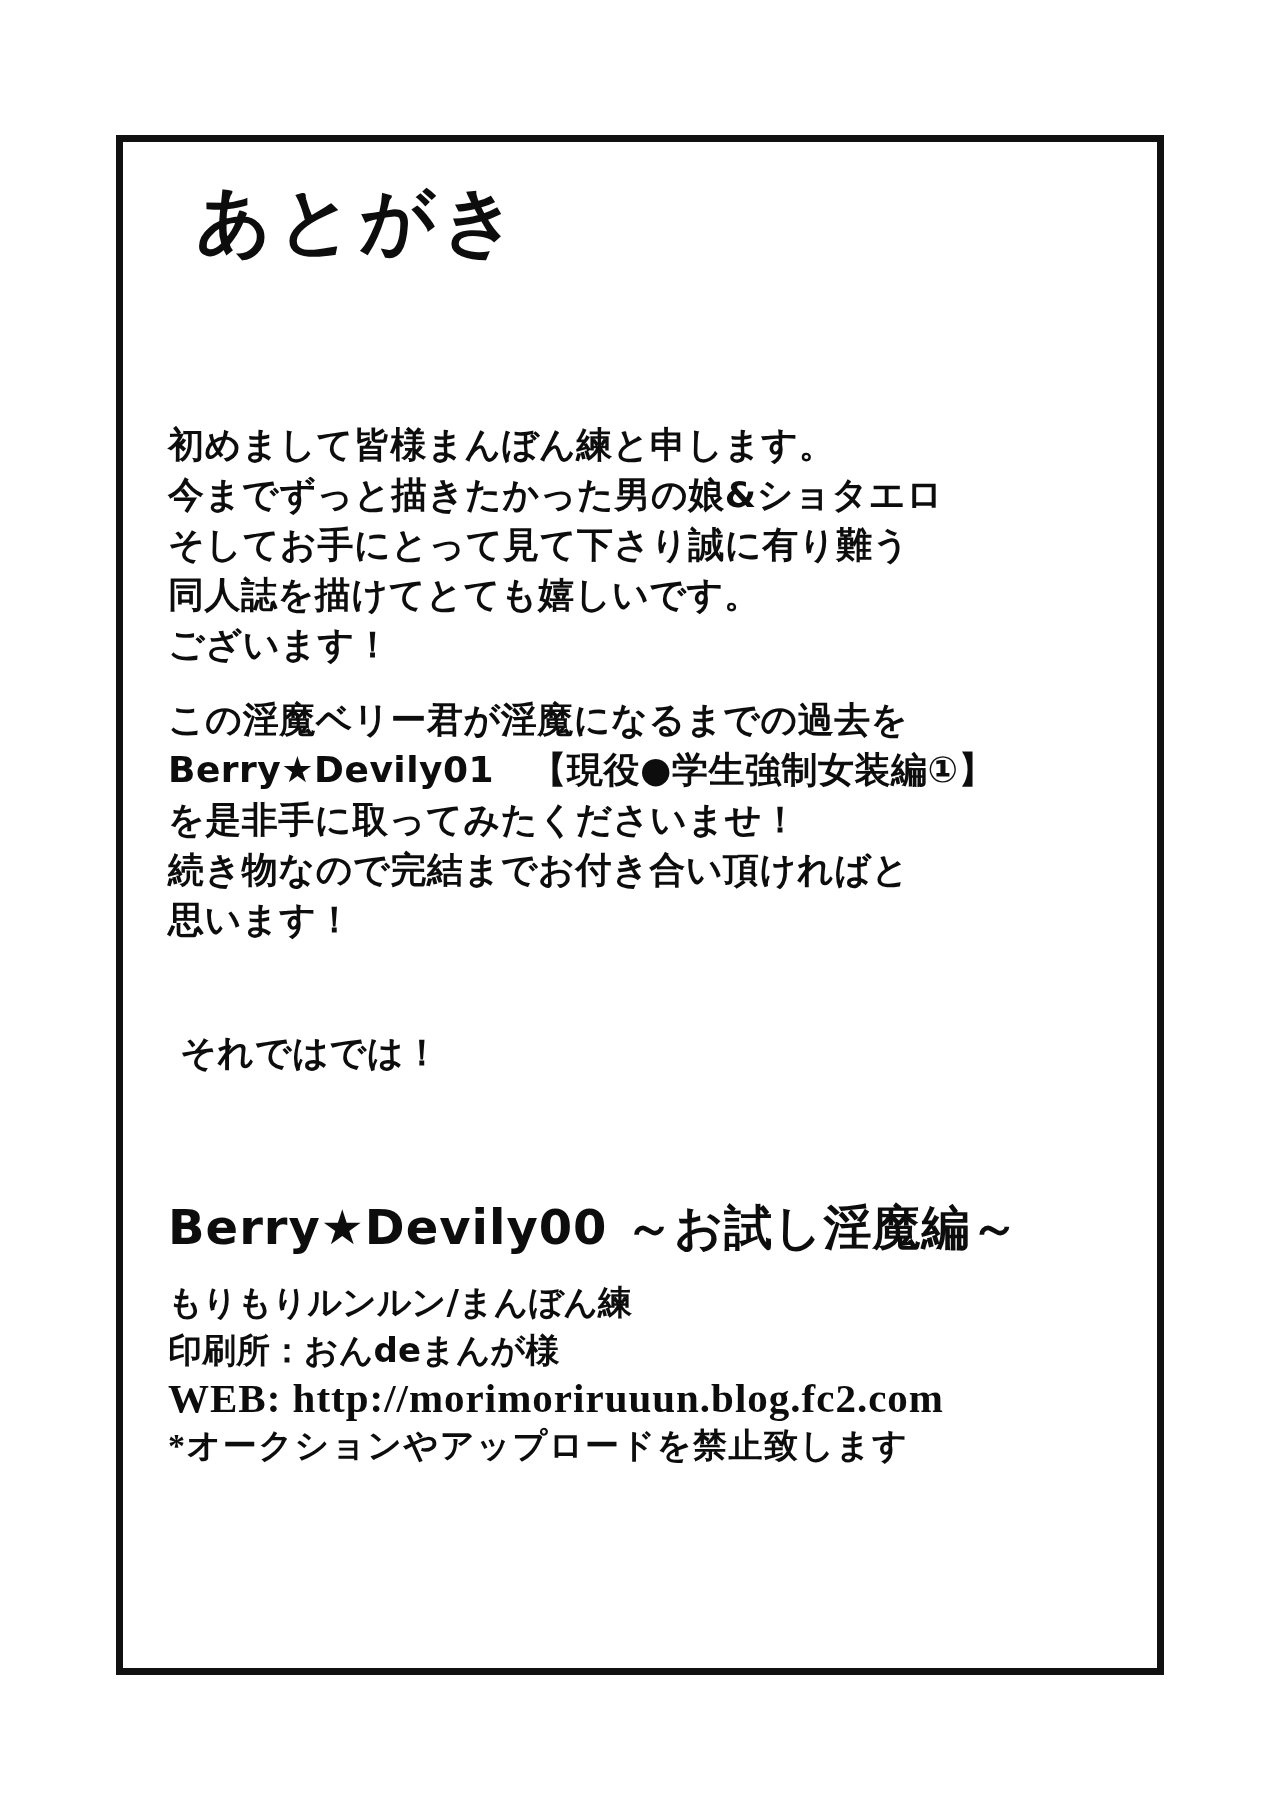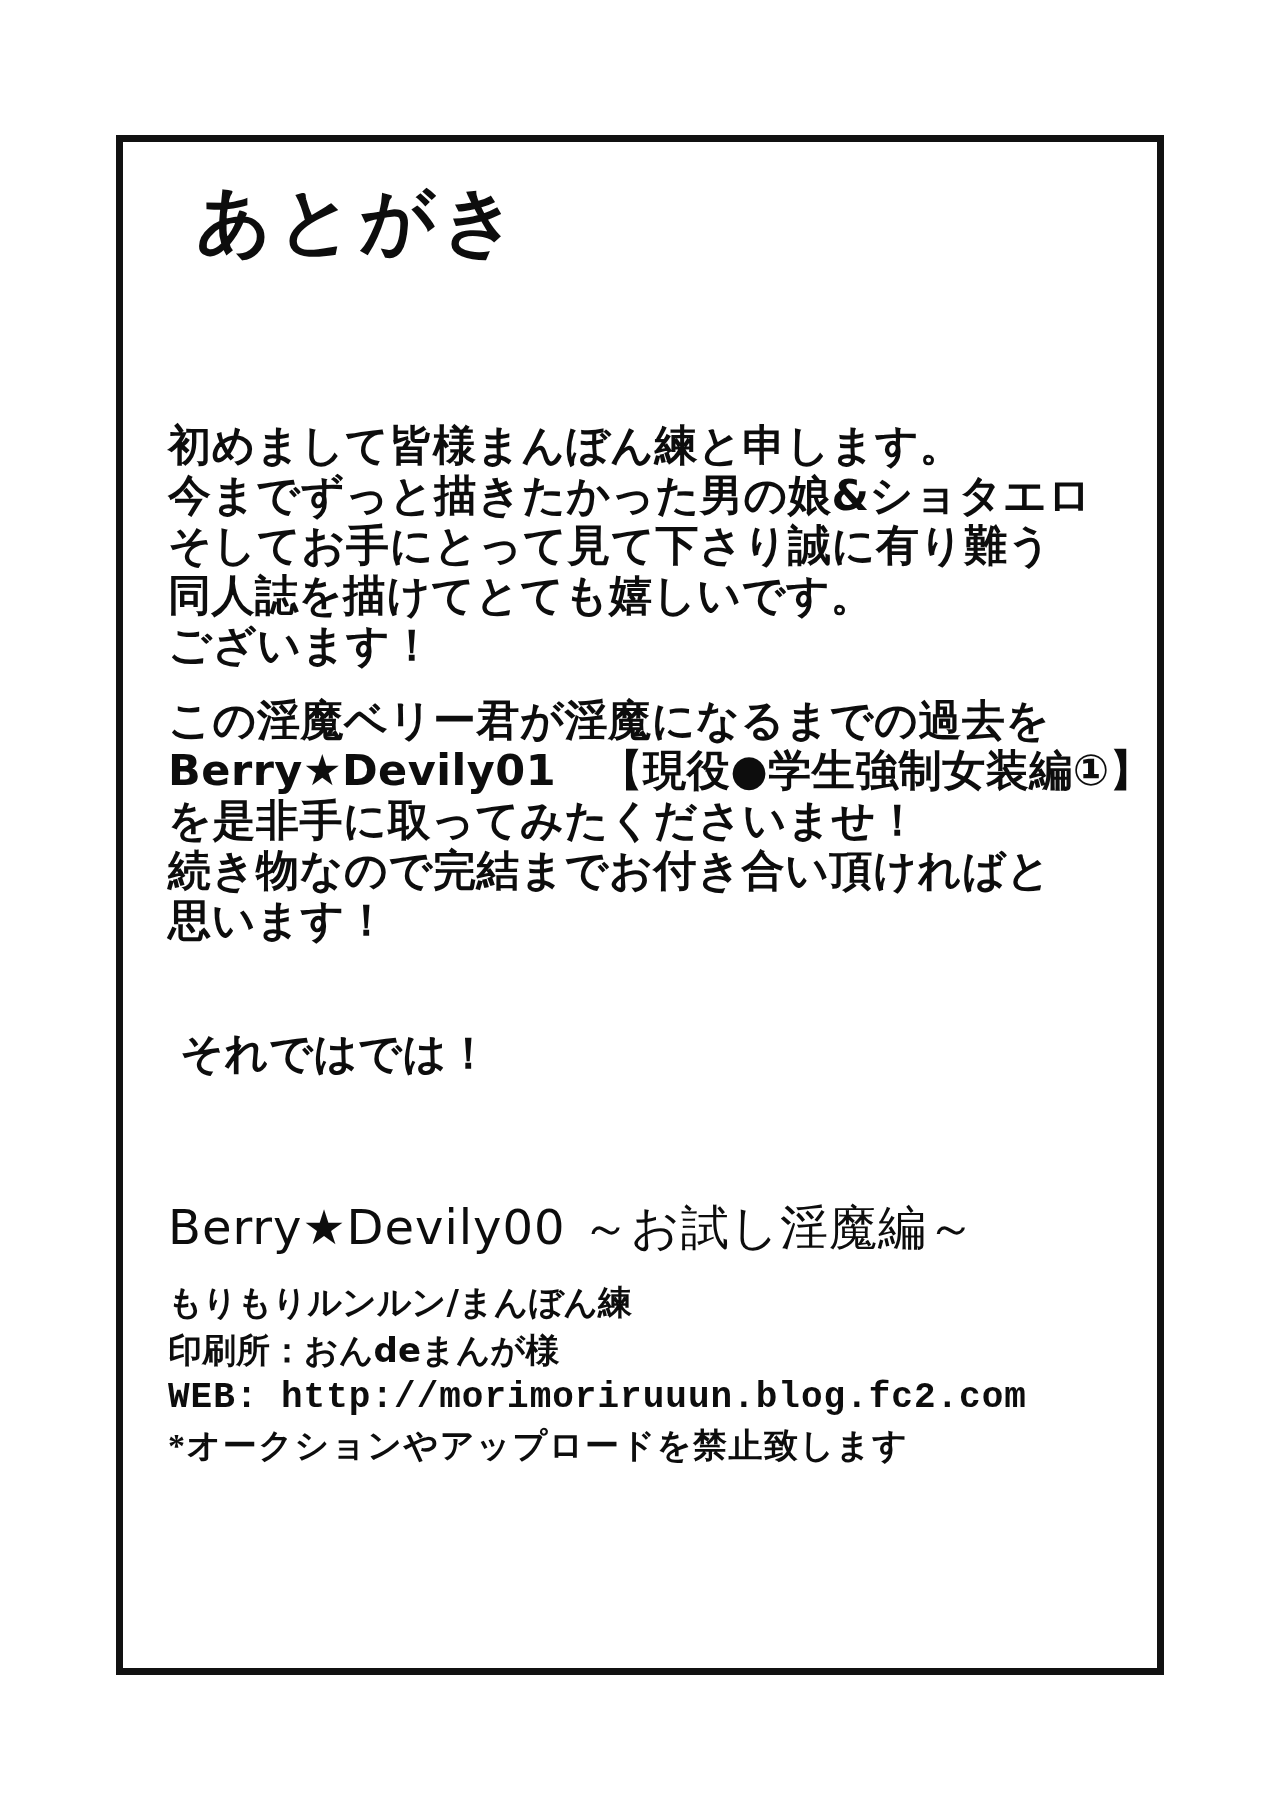--- a/index.html
+++ b/index.html
@@ -30,50 +30,50 @@
     left: 196px;
     top: 172px;
     font-size: 74px;
     font-weight: bold;
     letter-spacing: 6px;
     white-space: nowrap;
   }
   .body-block {
     position: absolute;
     left: 168px;
-    font-size: 43px;
+    font-size: 36px;
     font-weight: bold;
     line-height: 50px;
     letter-spacing: 0.5px;
     white-space: nowrap;
   }
   .p1 { top: 420px; }
   .p2 { top: 695px; }
   .p3 { top: 1028px; margin-left: 12px; }
   .book-title {
     position: absolute;
     left: 168px;
     top: 1196px;
     font-size: 48px;
-    font-weight: normal;
+    font-weight: bold;
     letter-spacing: 1px;
     white-space: nowrap;
   }
   .colophon {
     position: absolute;
     left: 168px;
     top: 1278px;
     font-size: 34px;
     font-weight: bold;
     line-height: 48px;
     white-space: nowrap;
   }
   .colophon .web-line {
-    font-family: Liberation Mono, monospace;
-    font-size: 36px;
+    font-family: Liberation Serif, serif;
+    font-size: 41px;
     letter-spacing: 1px;
   }
   .colophon .notice-line {
     letter-spacing: 1.5px;
     font-family: Liberation Serif, serif;
   }
 </style>
 </head>
 <body>
 

